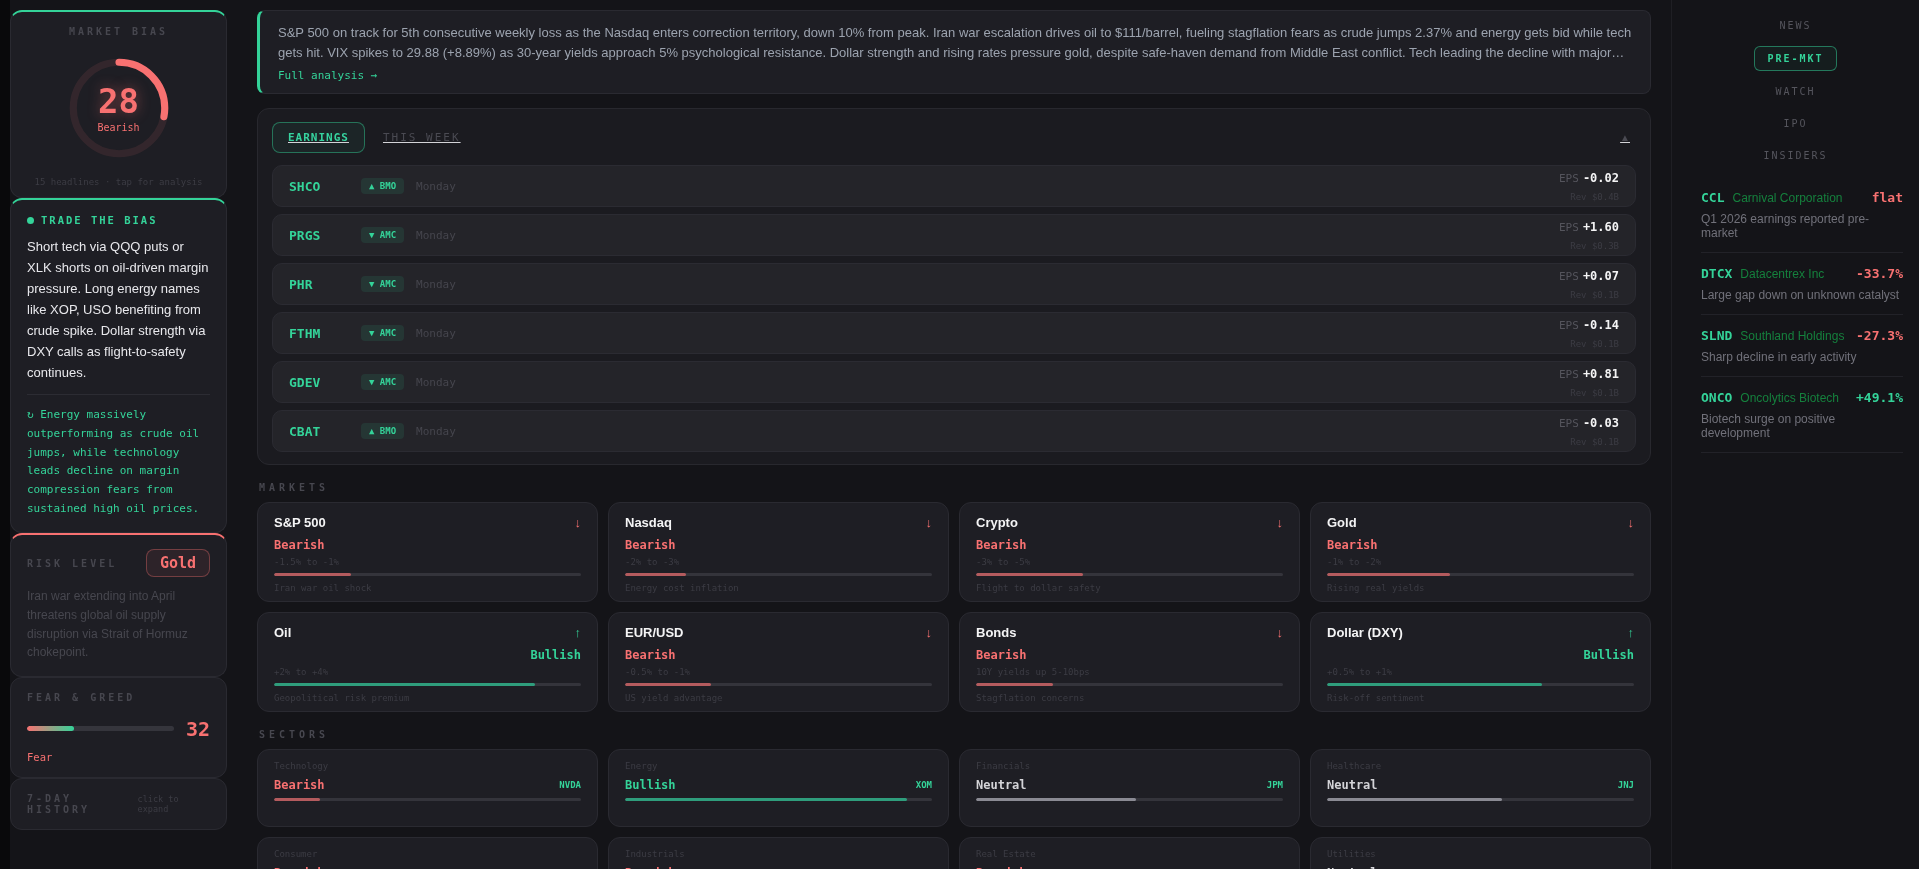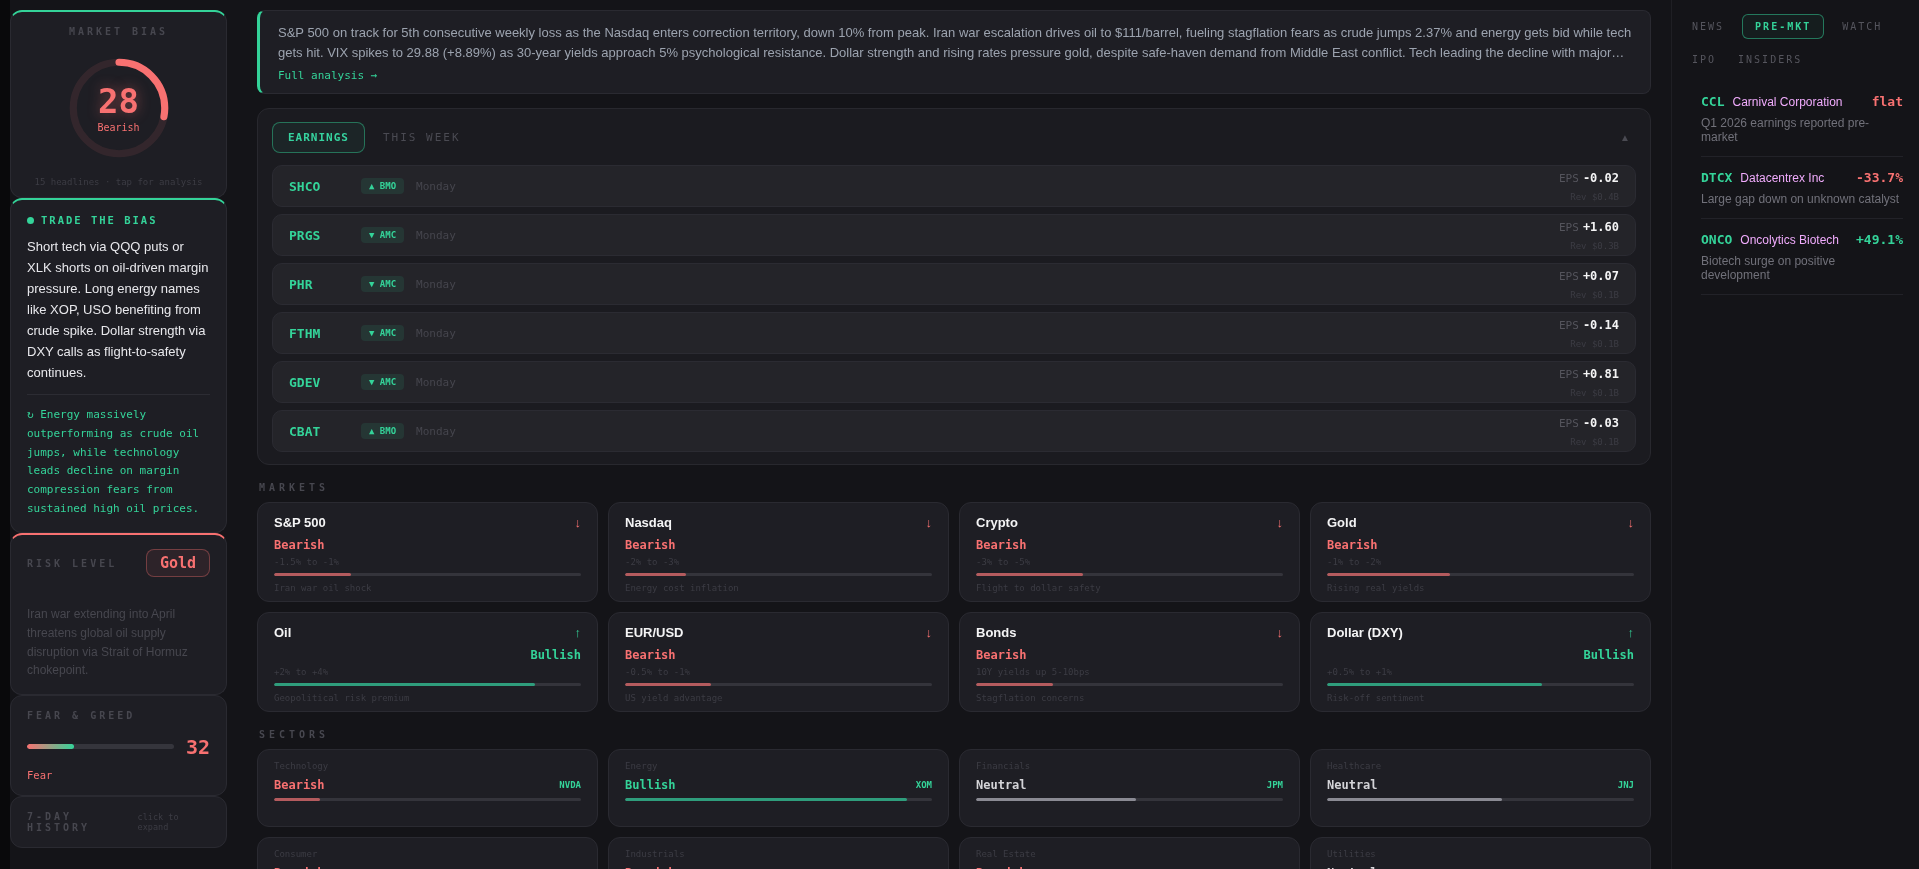--- a/index.html
+++ b/index.html
@@ -23,39 +23,39 @@
   .gauge-label { font-family:"DejaVu Sans Mono", monospace; font-size:10px; color:#f87171; margin-top:4px; }
   .bias-footer { font-family:"DejaVu Sans Mono", monospace; font-size:9px; color:#3c3c44; margin-top:8px; }
 
   .trade-heading { font-family:"DejaVu Sans Mono", monospace; font-size:10.5px; letter-spacing:2px; color:#34d399; font-weight:bold; display:flex; align-items:center; gap:7px; }
   .green-dot { width:7px; height:7px; border-radius:50%; background:#34d399; display:inline-block; }
   .trade-body { margin-top:10px; font-size:13px; line-height:1.62; color:#e8e8ec; }
   .trade-note { margin-top:11px; padding-top:11px; border-top:1px solid #2c2c33; font-family:"DejaVu Sans Mono", monospace; font-size:11px; line-height:1.7; color:#34d399; }
 
   .risk-head { display:flex; align-items:center; justify-content:space-between; }
   .risk-badge { font-family:"DejaVu Sans Mono", monospace; font-size:15px; font-weight:bold; color:#f87171; background:rgba(248,113,113,.07); border:1px solid rgba(248,113,113,.35); border-radius:8px; padding:4px 13px; }
-  .risk-body { margin-top:28px; font-size:12px; line-height:1.55; color:#47474f; }
+  .risk-body { margin-top:10px; font-size:12px; line-height:1.55; color:#47474f; }
 
   .fg-row { display:flex; align-items:center; gap:12px; margin-top:14px; }
   .fg-track { flex:1; height:5px; border-radius:3px; background:#35353c; overflow:hidden; }
   .fg-fill { height:100%; border-radius:3px; background:linear-gradient(90deg,#f87171,#34d399); }
   .fg-value { font-family:"DejaVu Sans Mono", monospace; font-size:20px; font-weight:bold; color:#f87171; }
   .fg-label { margin-top:10px; font-family:"DejaVu Sans Mono", monospace; font-size:10.5px; color:#f87171; }
 
   .hist-head { display:flex; justify-content:space-between; align-items:baseline; }
   .hist-expand { font-family:"DejaVu Sans Mono", monospace; font-size:8.5px; color:#3c3c44; }
 
   
   .main { flex:0 0 1394px; width:1394px; margin-left:30px; margin-right:20px; padding-top:10px; }
   .news-banner { background:#1e1e24; border:1px solid #2a2a31; border-left:3px solid #34d399; border-radius:8px; padding:12px 18px 10px; }
   .news-text { font-size:13px; line-height:1.5; color:#9ca3af; display:-webkit-box; -webkit-line-clamp:2; -webkit-box-orient:vertical; overflow:hidden; }
   .news-link { display:inline-block; margin-top:7px; font-family:"DejaVu Sans Mono", monospace; font-size:11px; color:#34d399; cursor:pointer; }
 
   .earnings-card { margin-top:14px; background:#1b1b20; border:1px solid #28282e; border-radius:12px; padding:13px 14px 12px; }
-  .earn-tabs { display:flex; align-items:center; gap:18px; }
+  .earn-tabs { display:flex; align-items:center; gap:18px;text-decoration:underline; }
   .tab-pill { font-family:"DejaVu Sans Mono", monospace; font-size:11px; font-weight:bold; letter-spacing:1px; color:#36d39f; background:rgba(52,211,153,.06); border:1px solid rgba(52,211,153,.45); border-radius:8px; padding:8px 15px; cursor:pointer; }
   .tab-ghost { font-family:"DejaVu Sans Mono", monospace; font-size:11px; letter-spacing:2px; color:#4a4a52; cursor:pointer; }
   .earn-pin { margin-left:auto; color:#4a4a52; font-size:10px; cursor:pointer; padding-right:6px; }
   .earn-rows { margin-top:12px; display:flex; flex-direction:column; gap:7px; }
   .earn-row { display:flex; align-items:center; background:#242429; border:1px solid #2b2b32; border-radius:10px; padding:8px 16px; height:42px; cursor:pointer; }
   .earn-ticker { font-family:"DejaVu Sans Mono", monospace; font-size:13px; font-weight:bold; color:#34d399; width:72px; }
   .earn-badge { font-family:"DejaVu Sans Mono", monospace; font-size:9px; font-weight:bold; color:#34d399; background:rgba(52,211,153,.1); border-radius:4px; padding:3px 8px; }
   .earn-day { font-family:"DejaVu Sans Mono", monospace; font-size:11px; color:#45454d; margin-left:12px; }
   .earn-right { margin-left:auto; text-align:right; }
   .earn-eps-line { font-family:"DejaVu Sans Mono", monospace; font-size:11px; color:#55555d; }
@@ -77,28 +77,28 @@
   .f-red { background:#b45b5e; } .f-green { background:#2f9d7c; } .f-gray { background:#8a8a93; }
   .mcard-note { font-family:"DejaVu Sans Mono", monospace; font-size:9px; color:#3c3c44; margin-top:7px; }
 
   .scard { background:#1e1e24; border:1px solid #2a2a31; border-radius:12px; padding:11px 16px; height:78px; cursor:pointer; }
   .scard-name { font-family:"DejaVu Sans Mono", monospace; font-size:9px; color:#3c3c44; }
   .scard-row { display:flex; justify-content:space-between; align-items:center; margin-top:7px; }
   .scard-ticker { font-family:"DejaVu Sans Mono", monospace; font-size:9px; font-weight:bold; color:#34d399; }
 
   
   .sidebar-right { flex:0 0 248px; width:248px; border-left:1px solid #1f1f24; padding:14px 16px 0; }
-  .rtabs { display:flex; flex-wrap:wrap; gap:9px 14px; align-items:center; }
+  .rtabs { display:flex; flex-wrap:wrap; gap:9px 14px; align-items:center;flex-direction:column; }
   .rtab { font-family:"DejaVu Sans Mono", monospace; font-size:10px; letter-spacing:2px; color:#55555d; padding:6px 4px; cursor:pointer; }
   .rtab.active { color:#34d399; border:1px solid rgba(52,211,153,.5); background:rgba(52,211,153,.05); border-radius:6px; padding:6px 12px; font-weight:bold; }
   .rlist { margin-top:10px; }
   .ritem { padding:13px 0 12px; border-bottom:1px solid #222228; cursor:pointer;margin-left:13px; }
   .ritem-head { display:flex; align-items:baseline; gap:8px; }
   .ritem-ticker { font-family:"DejaVu Sans Mono", monospace; font-size:13px; font-weight:bold; color:#34d399; }
-  .ritem-name { font-size:12px; color:#f0abfc; flex:1; white-space:nowrap; overflow:hidden; }
+  .ritem-name { font-size:12px; color:#15803d; flex:1; white-space:nowrap; overflow:hidden; }
   .ritem-change { font-family:"DejaVu Sans Mono", monospace; font-size:13px; font-weight:bold; }
   .c-red { color:#f87171; } .c-green { color:#34d399; }
   .ritem-desc { margin-top:7px; font-size:12px; color:#71717a; }
 </style>
 </head>
 <body>
 
 <div class="app">
   <div class="left-strip"></div>
 
@@ -433,20 +433,28 @@
 
       <div class="ritem">
         <div class="ritem-head">
           <span class="ritem-ticker">DTCX</span>
           <span class="ritem-name">Datacentrex Inc</span>
           <span class="ritem-change c-red">-33.7%</span>
         </div>
         <div class="ritem-desc">Large gap down on unknown catalyst</div>
       </div>
 
+      <div class="ritem">
+        <div class="ritem-head">
+          <span class="ritem-ticker">SLND</span>
+          <span class="ritem-name">Southland Holdings</span>
+          <span class="ritem-change c-red">-27.3%</span>
+        </div>
+        <div class="ritem-desc">Sharp decline in early activity</div>
+      </div>
 
       <div class="ritem">
         <div class="ritem-head">
           <span class="ritem-ticker">ONCO</span>
           <span class="ritem-name">Oncolytics Biotech</span>
           <span class="ritem-change c-green">+49.1%</span>
         </div>
         <div class="ritem-desc">Biotech surge on positive development</div>
       </div>
 

